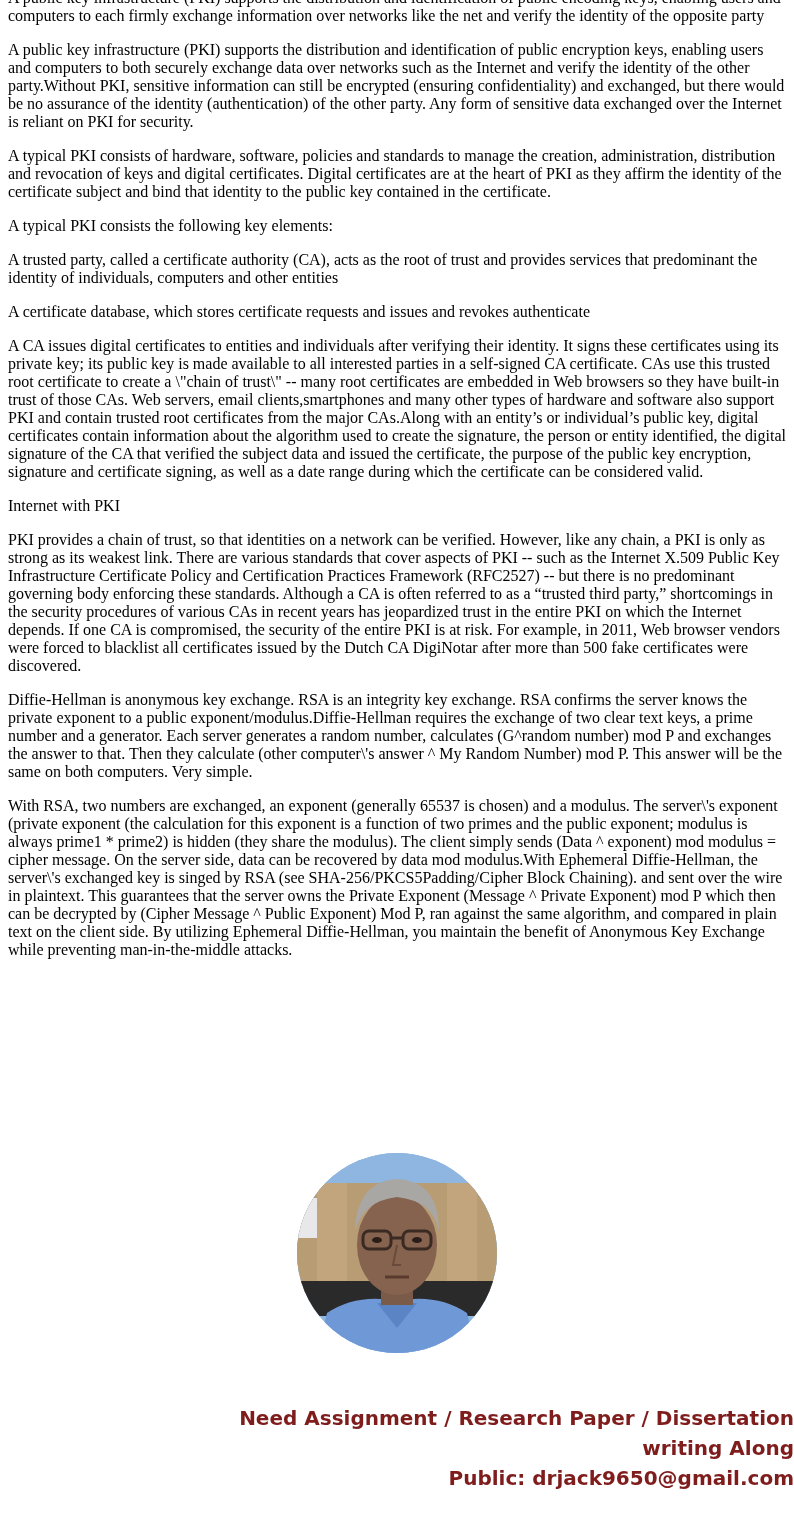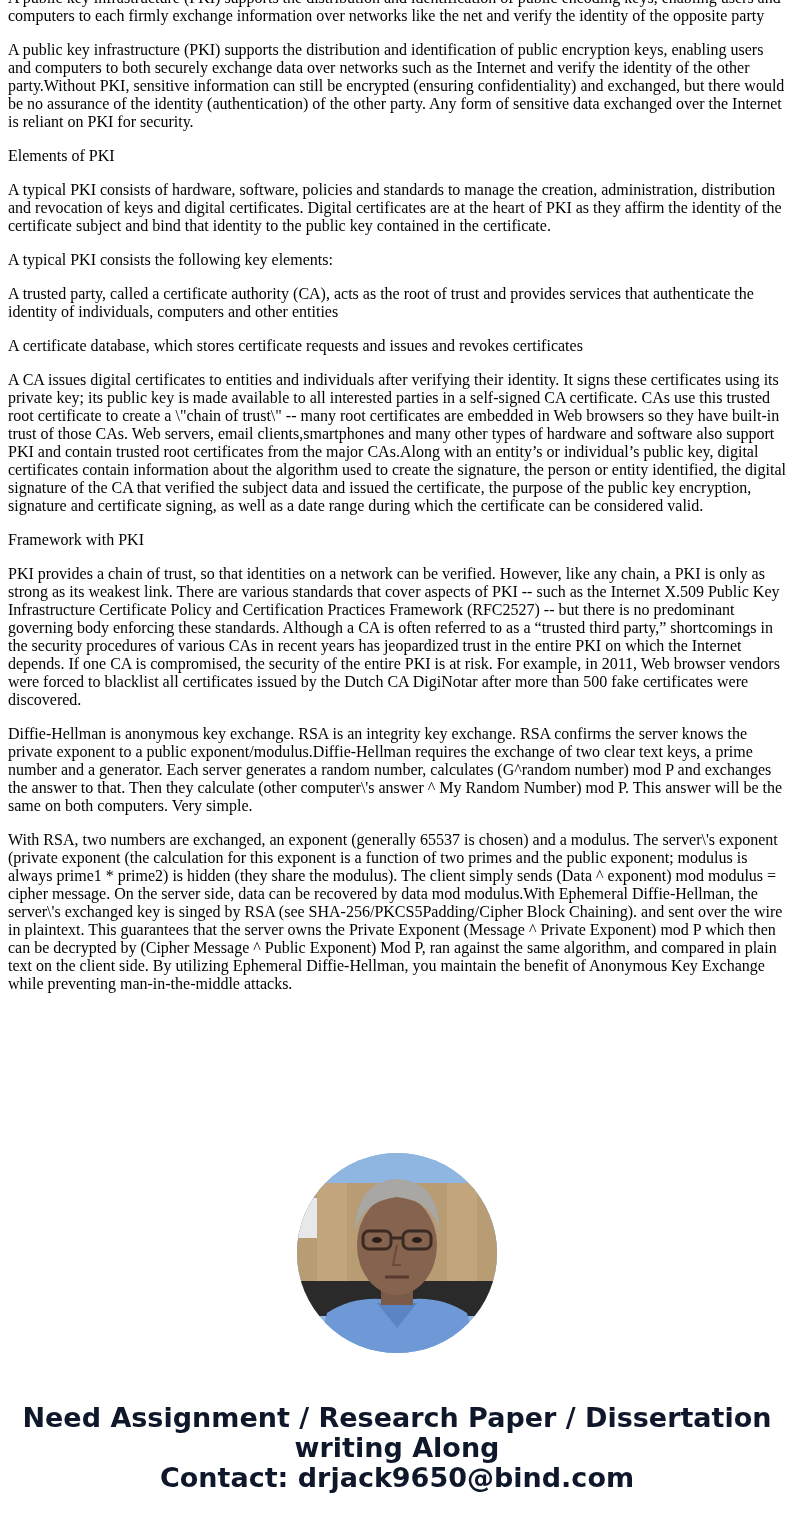--- a/index.html
+++ b/index.html
@@ -39,42 +39,41 @@
     .photo-wrap svg {
       display: block;
       width: 200px;
       height: 200px;
     }
     .cta {
       position: absolute;
       left: 0;
       right: 0;
       top: 1403px;
-      text-align: center;
+      text-align: right;
       font-family: "DejaVu Sans", sans-serif;
       font-weight: bold;
-      font-size: 27px;
+      font-size: 20px;
       line-height: 30px;
-      color: #0f172a;
+      color: #7f1d1d;
     }
     .cta div { margin: 0; }
   </style>
 </head>
 <body>
 
 <div class="content">
   <p>A public key infrastructure (PKI) supports the distribution and identification of public encoding keys, enabling users and computers to each firmly exchange information over networks like the net and verify the identity of the opposite party</p>
   <p>A public key infrastructure (PKI) supports the distribution and identification of public encryption keys, enabling users and computers to both securely exchange data over networks such as the Internet and verify the identity of the other party.Without PKI, sensitive information can still be encrypted (ensuring confidentiality) and exchanged, but there would be no assurance of the identity (authentication) of the other party. Any form of sensitive data exchanged over the Internet is reliant on PKI for security.</p>
-  <p>Elements of PKI</p>
   <p>A typical PKI consists of hardware, software, policies and standards to manage the creation, administration, distribution and revocation of keys and digital certificates. Digital certificates are at the heart of PKI as they affirm the identity of the certificate subject and bind that identity to the public key contained in the certificate.</p>
   <p>A typical PKI consists the following key elements:</p>
-  <p>A trusted party, called a certificate authority (CA), acts as the root of trust and provides services that authenticate the identity of individuals, computers and other entities</p>
-  <p>A certificate database, which stores certificate requests and issues and revokes certificates</p>
+  <p>A trusted party, called a certificate authority (CA), acts as the root of trust and provides services that predominant the identity of individuals, computers and other entities</p>
+  <p>A certificate database, which stores certificate requests and issues and revokes authenticate</p>
   <p>A CA issues digital certificates to entities and individuals after verifying their identity. It signs these certificates using its private key; its public key is made available to all interested parties in a self-signed CA certificate. CAs use this trusted root certificate to create a \"chain of trust\" -- many root certificates are embedded in Web browsers so they have built-in trust of those CAs. Web servers, email clients,smartphones and many other types of hardware and software also support PKI and contain trusted root certificates from the major CAs.Along with an entity’s or individual’s public key, digital certificates contain information about the algorithm used to create the signature, the person or entity identified, the digital signature of the CA that verified the subject data and issued the certificate, the purpose of the public key encryption, signature and certificate signing, as well as a date range during which the certificate can be considered valid.</p>
-  <p>Framework with PKI</p>
+  <p>Internet with PKI</p>
   <p>PKI provides a chain of trust, so that identities on a network can be verified. However, like any chain, a PKI is only as strong as its weakest link. There are various standards that cover aspects of PKI -- such as the Internet X.509 Public Key Infrastructure Certificate Policy and Certification Practices Framework (RFC2527) -- but there is no predominant governing body enforcing these standards. Although a CA is often referred to as a “trusted third party,” shortcomings in the security procedures of various CAs in recent years has jeopardized trust in the entire PKI on which the Internet depends. If one CA is compromised, the security of the entire PKI is at risk. For example, in 2011, Web browser vendors were forced to blacklist all certificates issued by the Dutch CA DigiNotar after more than 500 fake certificates were discovered.</p>
   <p>Diffie-Hellman is anonymous key exchange. RSA is an integrity key exchange. RSA confirms the server knows the private exponent to a public exponent/modulus.Diffie-Hellman requires the exchange of two clear text keys, a prime number and a generator. Each server generates a random number, calculates (G^random number) mod P and exchanges the answer to that. Then they calculate (other computer\'s answer ^ My Random Number) mod P. This answer will be the same on both computers. Very simple.</p>
   <p>With RSA, two numbers are exchanged, an exponent (generally 65537 is chosen) and a modulus. The server\'s exponent (private exponent (the calculation for this exponent is a function of two primes and the public exponent; modulus is always prime1 * prime2) is hidden (they share the modulus). The client simply sends (Data ^ exponent) mod modulus = cipher message. On the server side, data can be recovered by data mod modulus.With Ephemeral Diffie-Hellman, the server\'s exchanged key is singed by RSA (see SHA-256/PKCS5Padding/Cipher Block Chaining). and sent over the wire in plaintext. This guarantees that the server owns the Private Exponent (Message ^ Private Exponent) mod P which then can be decrypted by (Cipher Message ^ Public Exponent) Mod P, ran against the same algorithm, and compared in plain text on the client side. By utilizing Ephemeral Diffie-Hellman, you maintain the benefit of Anonymous Key Exchange while preventing man-in-the-middle attacks.</p>
 </div>
 
 <div class="photo-wrap">
   <svg viewBox="0 0 200 200">
 
     <rect x="0" y="0" width="200" height="200" fill="#8fb6e0"></rect>
 
@@ -102,14 +101,14 @@
     <ellipse cx="120" cy="87" rx="5" ry="3" fill="#2a1c16"></ellipse>
 
     <path d="M100 92 L96 112 L104 112" fill="none" stroke="#6a4a3a" stroke-width="2"></path>
     <line x1="88" y1="124" x2="112" y2="124" stroke="#5a3a2e" stroke-width="3"></line>
   </svg>
 </div>
 
 <div class="cta">
   <div>Need Assignment / Research Paper / Dissertation</div>
   <div>writing Along</div>
-  <div>Contact: drjack9650@bind.com</div>
+  <div>Public: drjack9650@gmail.com</div>
 </div>
 
 </body></html>

